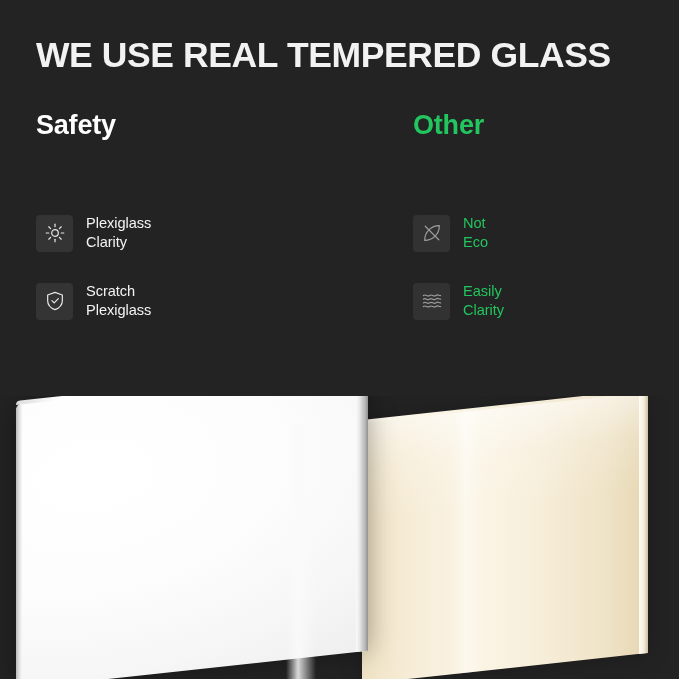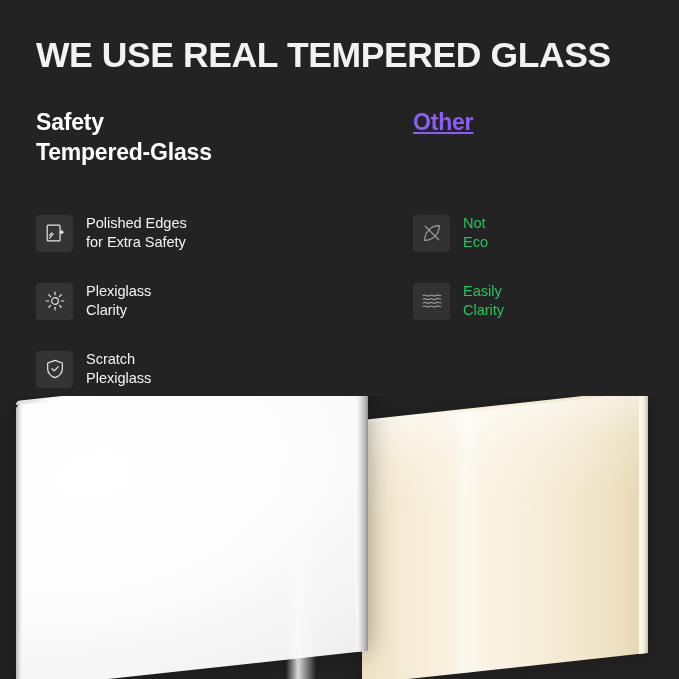--- a/index.html
+++ b/index.html
@@ -21,28 +21,28 @@
     line-height:1.1;
     white-space:nowrap;
   }
 
   
   .col{position:absolute;top:108px;}
   .col-left{left:36px;width:330px;}
   .col-right{left:413px;width:250px;}
 
   .col-title{
-    font-size:23px;
+    font-size:27px;
     font-weight:600;
     line-height:1.30;
     letter-spacing:-0.2px;
     margin:0 0 0 0;
   }
   .col-left .col-title{color:#ffffff;}
-  .col-right .col-title{color:#8b5cf6;text-decoration:underline;}
+  .col-right .col-title{color:#22c55e;}
   .col-title span{display:block;}
 
   
   .rows{position:absolute;left:0;top:102px;width:100%;}
   .row{
     display:flex;align-items:center;
     height:46px;
     margin-bottom:22px;
   }
   .row:last-child{margin-bottom:0;}
@@ -152,39 +152,24 @@
 </head>
 <body>
 
 <div class="stage">
 
   <div class="headline">WE USE REAL TEMPERED GLASS</div>
 
   <div class="col col-left">
     <div class="col-title">
       <span>Safety</span>
-      <span>Tempered-Glass</span>
     </div>
 
     <div class="rows">
 
-      <div class="row">
-        <div class="tile">
-          <svg width="22" height="22" viewBox="0 0 24 24" fill="none" stroke="#e8e8e8" stroke-width="1.3" stroke-linecap="round" stroke-linejoin="round">
-            <rect x="3.5" y="3.5" width="14" height="17" rx="1"></rect>
-            <path d="M6 17.5 L10 13"></path>
-            <path d="M6 14.6 L8.6 12"></path>
-            <path d="M19.4 8.2 l1.0 1.9 1.9 1.0 -1.9 1.0 -1.0 1.9 -1.0 -1.9 -1.9 -1.0 1.9 -1.0 z" fill="#e8e8e8" stroke="none"></path>
-          </svg>
-        </div>
-        <div class="row-label">
-          <span>Polished Edges</span>
-          <span>for Extra Safety</span>
-        </div>
-      </div>
 
       <div class="row">
         <div class="tile">
           <svg width="22" height="22" viewBox="0 0 24 24" fill="none" stroke="#e8e8e8" stroke-width="1.3" stroke-linecap="round">
             <circle cx="12" cy="12" r="3.6"></circle>
             <path d="M12 2.4 V5.2"></path>
               <path d="M12 18.8 V21.6"></path>
             <path d="M2.4 12 H5.2"></path>
               <path d="M18.8 12 H21.6"></path>
             <path d="M5.2 5.2 L7.2 7.2"></path>

